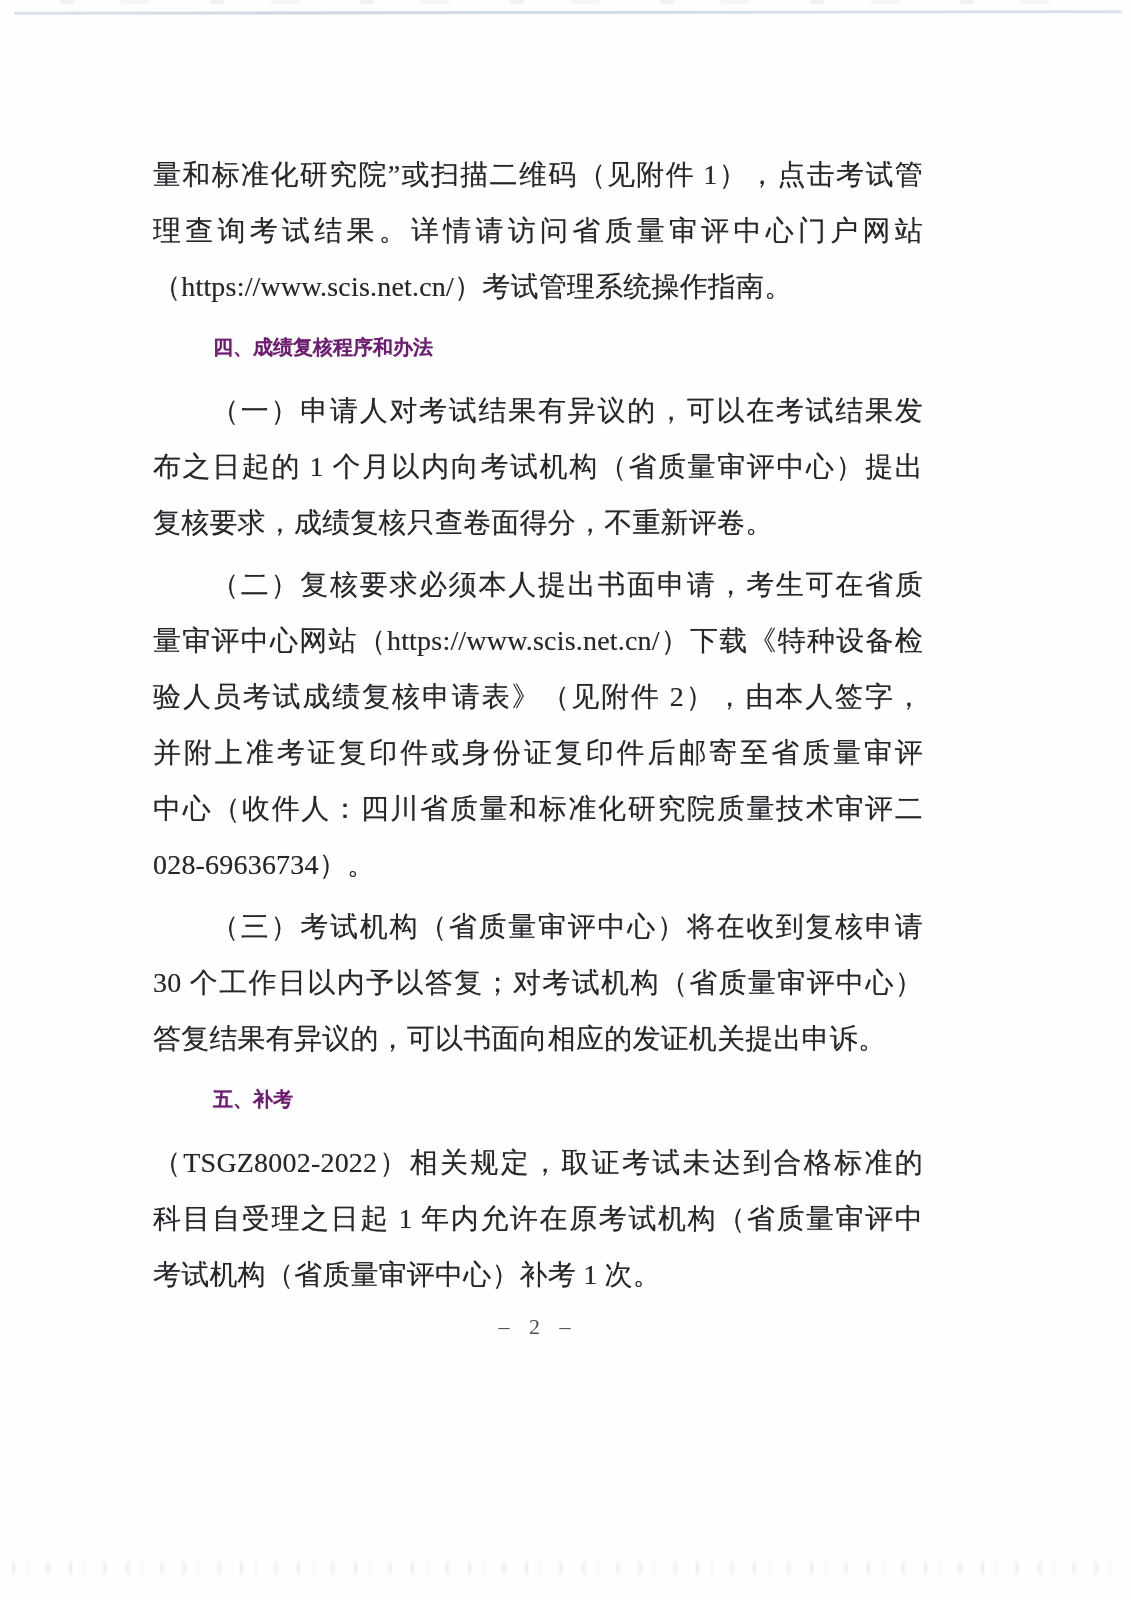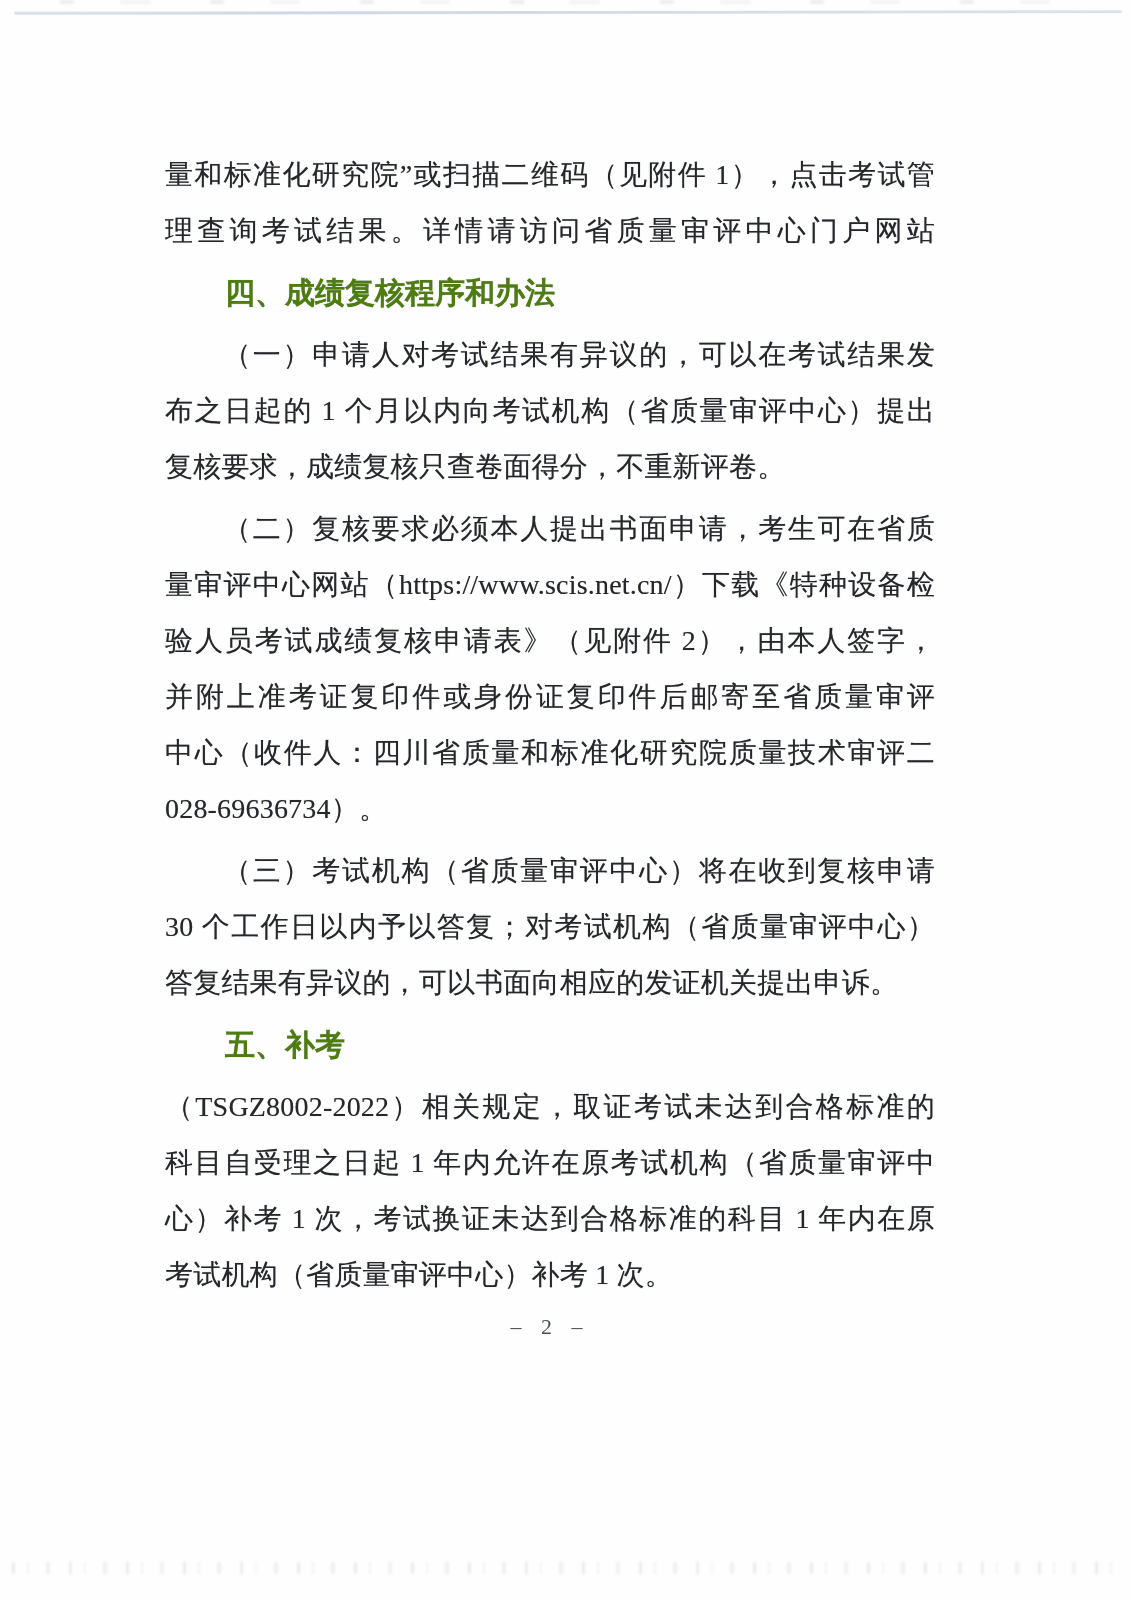--- a/index.html
+++ b/index.html
@@ -48,43 +48,43 @@
     height: 12px;
     background: repeating-linear-gradient(90deg,
       rgba(110,118,128,0.30) 0 3px, transparent 3px 15px,
       rgba(110,118,128,0.16) 15px 17px, transparent 17px 34px,
       rgba(110,118,128,0.22) 34px 38px, transparent 38px 57px);
     filter: blur(1.2px);
     opacity: 0.45;
   }
   .content {
     position: absolute;
-    left: 165px;
+    left: 153px;
     top: 147px;
     width: 770px;
   }
   .paragraph { margin: 0 0 6px 0; }
   .line {
     font-size: 28px;
     line-height: 56px;
     text-align: justify;
     text-align-last: justify;
     text-shadow: 0 0 0.8px rgba(40, 44, 50, 0.45);
     letter-spacing: 0.2px;
   }
   .line.last { text-align-last: left; }
   .indent .line.first { padding-left: 58px; }
   .heading {
-    font-family: Liberation Serif, serif;
+    font-family: Liberation Mono, monospace;
     font-weight: 700;
-    font-size: 30px;
+    font-size: 20px;
     line-height: 56px;
     padding-left: 60px;
     margin: 0 0 6px 0;
-    color: #4d7c0f;
+    color: #701a75;
     text-shadow: 0 0 0.8px rgba(30, 34, 40, 0.5);
   }
   .page-number {
     margin-top: 4px;
     text-align: center;
     font-size: 22px;
     line-height: 36px;
     letter-spacing: 7px;
     color: #4a4d51;
   }
@@ -94,20 +94,21 @@
 
 <div class="page">
   <div class="scan-top-specks"></div>
   <div class="scan-top-line"></div>
 
   <div class="content">
 
     <div class="paragraph">
         <div class="line first">量和标准化研究院”或扫描二维码（见附件 1），点击考试管</div>
         <div class="line">理查询考试结果。详情请访问省质量审评中心门户网站</div>
+        <div class="line last">（https://www.scis.net.cn/）考试管理系统操作指南。</div>
       </div>
       <div class="heading">四、成绩复核程序和办法</div>
       <div class="paragraph indent">
         <div class="line first">（一）申请人对考试结果有异议的，可以在考试结果发</div>
         <div class="line">布之日起的 1 个月以内向考试机构（省质量审评中心）提出</div>
         <div class="line last">复核要求，成绩复核只查卷面得分，不重新评卷。</div>
       </div>
       <div class="paragraph indent">
         <div class="line first">（二）复核要求必须本人提出书面申请，考生可在省质</div>
         <div class="line">量审评中心网站（https://www.scis.net.cn/）下载《特种设备检</div>
@@ -118,20 +119,19 @@
       </div>
       <div class="paragraph indent">
         <div class="line first">（三）考试机构（省质量审评中心）将在收到复核申请</div>
         <div class="line">30 个工作日以内予以答复；对考试机构（省质量审评中心）</div>
         <div class="line last">答复结果有异议的，可以书面向相应的发证机关提出申诉。</div>
       </div>
       <div class="heading">五、补考</div>
       <div class="paragraph indent">
         <div class="line">（TSGZ8002-2022）相关规定，取证考试未达到合格标准的</div>
         <div class="line">科目自受理之日起 1 年内允许在原考试机构（省质量审评中</div>
-        <div class="line">心）补考 1 次，考试换证未达到合格标准的科目 1 年内在原</div>
         <div class="line last">考试机构（省质量审评中心）补考 1 次。</div>
       </div>
       <div class="page-number" id="footer-slot">– 2 –</div>
   </div>
 
   <div class="scan-bottom-specks"></div>
 </div>
 
 </body></html>

